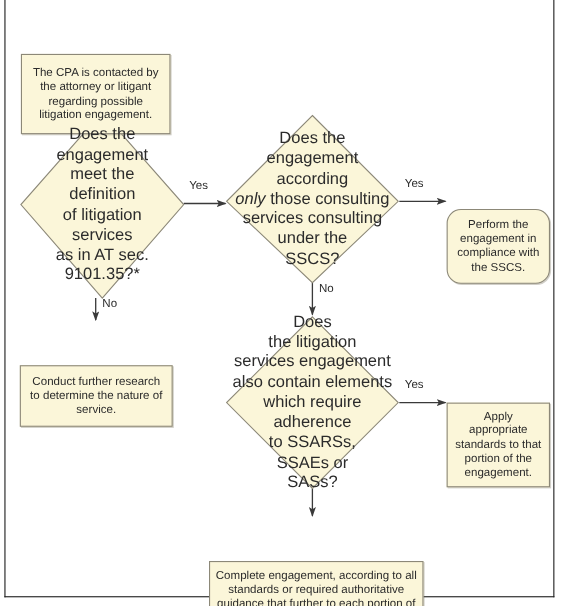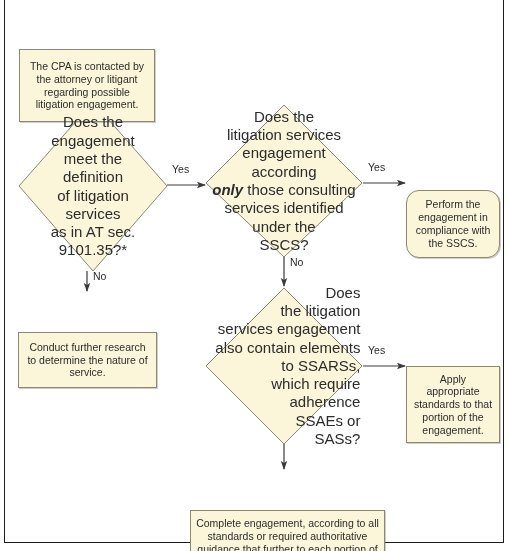--- a/index.html
+++ b/index.html
@@ -67,21 +67,21 @@
     color: #2b2b2b;
     line-height: 1.22;
     width: 72%;
   }
   .edge-label {
     position: absolute;
     font-size: 10.5px;
     color: #2b2b2b;
     white-space: nowrap;
   }
-  .em { font-style: italic; font-weight: bold; }
+  .em { font-style: italic; }
 </style>
 </head>
 <body>
 
 <div id="page">
 
   <div class="frame-line" id="frame-left"></div>
   <div class="frame-line" id="frame-right"></div>
   <div class="frame-line" id="frame-bottom"></div>
 
@@ -140,37 +140,36 @@
       <div>meet the definition</div>
       <div>of litigation services</div>
       <div>as in AT sec.</div>
       <div>9101.35?*</div>
     </div>
   </div>
 
   <div class="diamond-wrap" style="left:206px; top:105px; width:156px; height:152px;">
     <div class="diamond-text" style="width:95%;">
       <div>Does the</div>
-      <div>litigation services</div>
       <div>engagement according</div>
       <div><span class="em">only</span><span> those consulting</span></div>
-      <div>services identified</div>
+      <div>services consulting</div>
       <div>under the</div>
       <div>SSCS?</div>
     </div>
   </div>
 
   <div class="diamond-wrap" style="left:206px; top:288px; width:156px; height:156px;">
-    <div class="diamond-text" style="width:98%;text-align:right;">
+    <div class="diamond-text" style="width:98%;">
       <div>Does</div>
       <div>the litigation</div>
       <div>services engagement</div>
       <div>also contain elements</div>
+      <div>which require adherence</div>
       <div>to SSARSs,</div>
-      <div>which require adherence</div>
       <div>SSAEs or</div>
       <div>SASs?</div>
     </div>
   </div>
 
   <div class="edge-label" style="left:172px; top:163px;">Yes</div>
 
   <div class="edge-label" style="left:93px; top:270px;">No</div>
 
   <div class="edge-label" style="left:368px; top:161px;">Yes</div>

